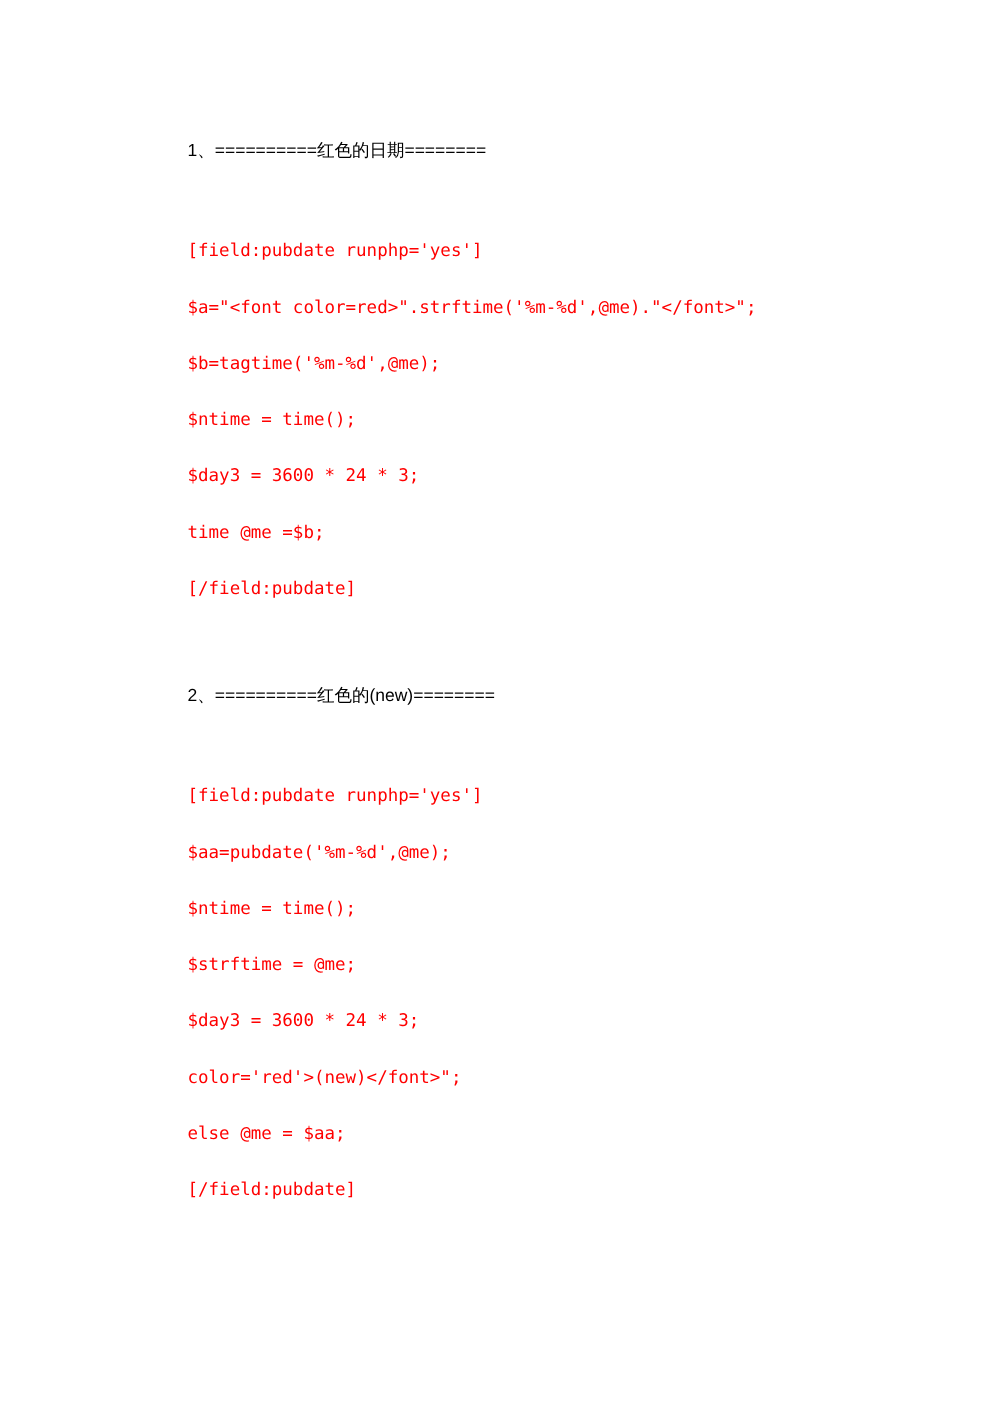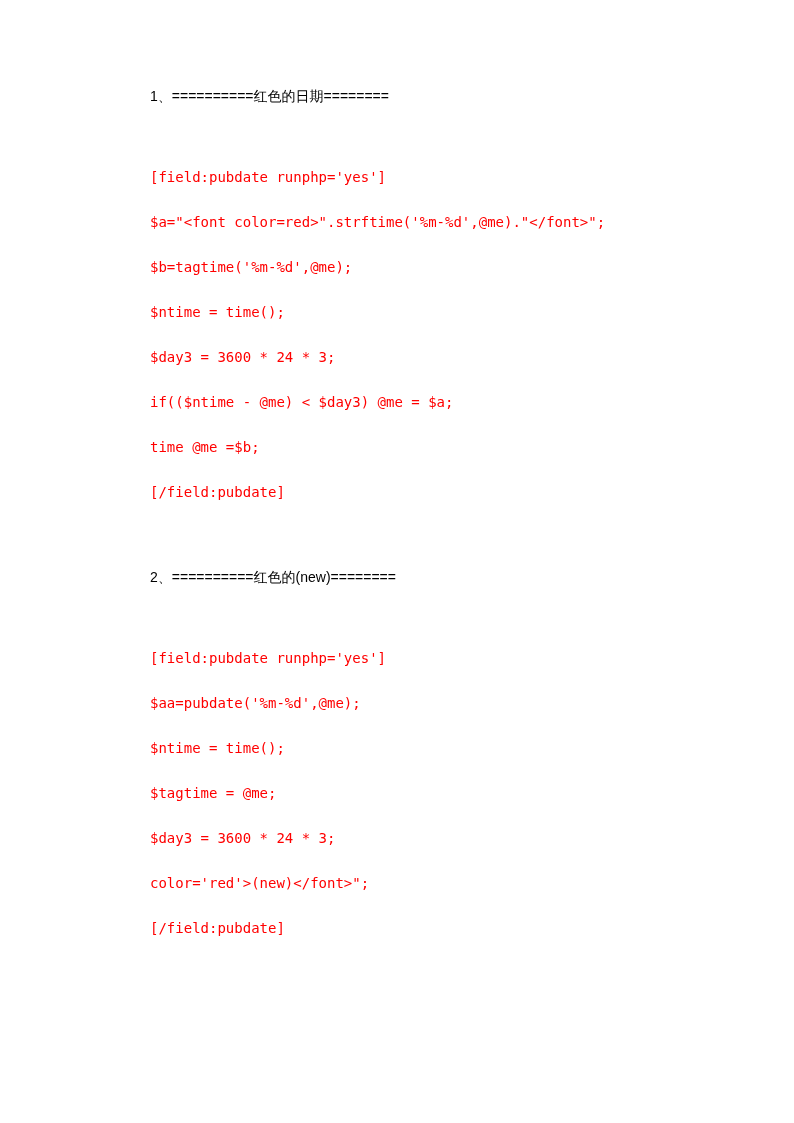--- a/index.html
+++ b/index.html
@@ -7,21 +7,21 @@
     padding: 0;
     width: 794px;
     height: 1123px;
     background: #ffffff;
     font-family: "SimSun", "宋体", monospace;
     font-size: 14px;
     line-height: 1.5;
     color: #000000;
   }
   .page {
-    padding: 86px 150px 0 150px;
+    padding: 110px 150px 0 150px;
   }
   .heading {
     color: #000000;
     font-family: Arial, "Microsoft YaHei", sans-serif;
     margin-bottom: 60px;
   }
   .code-block {
     color: #ff0000;
     font-family: "SimSun", "宋体", monospace;
   }
@@ -38,32 +38,32 @@
 <div class="page">
 
   <div class="heading">1、==========红色的日期========</div>
 
   <div class="code-block">
     <div class="code-line">[field:pubdate runphp='yes']</div>
     <div class="code-line">$a="&lt;font color=red&gt;".strftime('%m-%d',@me)."&lt;/font&gt;";</div>
     <div class="code-line">$b=tagtime('%m-%d',@me);</div>
     <div class="code-line">$ntime = time();</div>
     <div class="code-line">$day3 = 3600 * 24 * 3;</div>
-    <div class="code-line">if(($ntime - @me) &lt; $day3) @me = $a;</div>
     <div class="code-line">time @me =$b;</div>
     <div class="code-line">[/field:pubdate]</div>
   </div>
 
   <div class="section-gap"></div>
 
   <div class="heading">2、==========红色的(new)========</div>
 
   <div class="code-block">
     <div class="code-line">[field:pubdate runphp='yes']</div>
     <div class="code-line">$aa=pubdate('%m-%d',@me);</div>
     <div class="code-line">$ntime = time();</div>
-    <div class="code-line">$tagtime = @me;</div>
+    <div class="code-line">$strftime = @me;</div>
     <div class="code-line">$day3 = 3600 * 24 * 3;</div>
     <div class="code-line">color='red'&gt;(new)&lt;/font&gt;";</div>
+    <div class="code-line">else @me = $aa;</div>
     <div class="code-line">[/field:pubdate]</div>
   </div>
 
 </div>
 
 </body></html>

